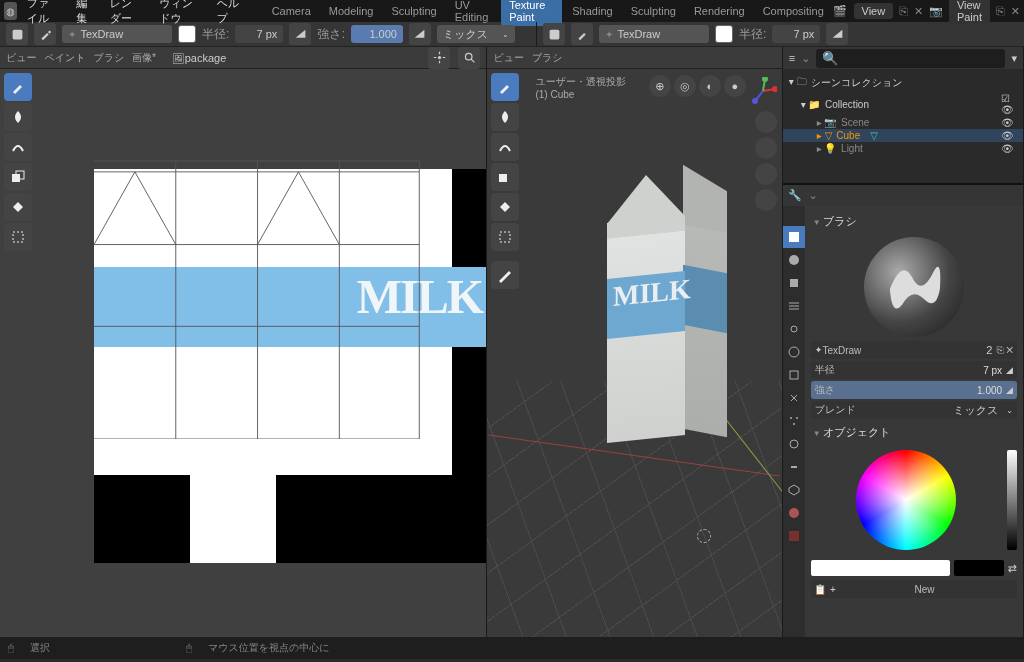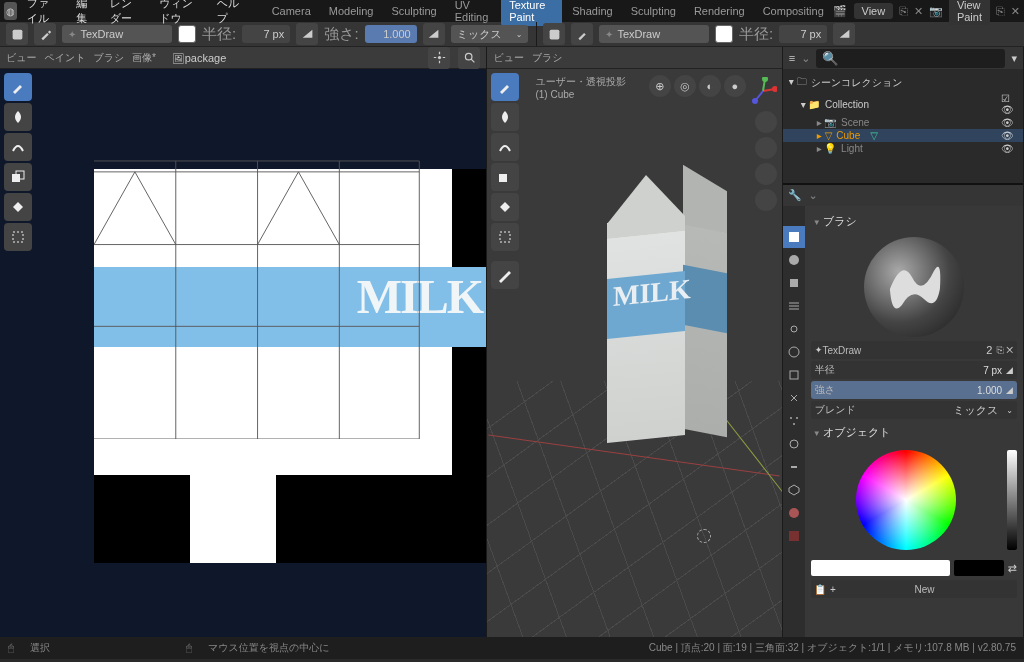--- a/index.html
+++ b/index.html
@@ -14,28 +14,28 @@
 .menubar .scene-ctrl { margin-left: auto; display: flex; align-items: center; gap: 6px; }
 .scene-pill { background: #333; border-radius: 3px; padding: 2px 8px; display: flex; align-items: center; gap: 4px; }
 
 
 .hdr { height: 25px; background: #353535; border-bottom: 1px solid #222; display: flex; align-items: center; padding: 0 6px; gap: 6px; }
 .hdr .field { background: #444; border-radius: 3px; padding: 2px 6px; display: flex; align-items: center; gap: 4px; height: 18px; }
 .hdr .field input { background: none; border: none; color: #ccc; width: 60px; font-size: 11px; }
 .hdr .field.nbox input { width: 36px; text-align: right; }
 .hdr .field.nbox.val input { width: 40px; }
 .hdr .field.sel { background: #545454; }
-.hdr .lbl { color: #999; font-size: 15px; }
+.hdr .lbl { color: #999; font-size: 12px; }
 .swatch { width: 18px; height: 18px; background: #fff; border-radius: 3px; border: 1px solid #666; }
 .iconbtn { width: 22px; height: 22px; background: #444; border-radius: 3px; display: flex; align-items: center; justify-content: center; }
 .iconbtn svg { width: 13px; height: 13px; fill: #ccc; }
 
 
 .workspace { display: flex; height: 590px; }
-.panel { background: #0f172a; position: relative; border-right: 1px solid #1a1a1a; display: flex; flex-direction: column; }
+.panel { background: #404040; position: relative; border-right: 1px solid #1a1a1a; display: flex; flex-direction: column; }
 .panel.left { width: 528px; }
 .panel.mid { width: 320px; }
 .panel.right { flex: 1; background: #2f2f2f; }
 
 .subhdr { height: 22px; background: #3b3b3b; border-bottom: 1px solid #222; display: flex; align-items: center; padding: 0 6px; gap: 8px; }
 .subhdr .sh { color: #aaa; font-size: 10px; }
 
 .canvas-area { flex: 1; position: relative; overflow: hidden; }
 .viewlabel { position: absolute; top: 6px; left: 48px; font-size: 10px; color: #aaa; line-height: 1.3; }
 .toolshelf { position: absolute; left: 0; top: 0; width: 34px; display: flex; flex-direction: column; gap: 2px; padding: 4px; z-index: 5;}
@@ -550,16 +550,13 @@
       </div>
     </div>
   </div>
 </div>
 
 <div class="status">
   <span>🖱</span>
     <span>選択</span>
   <span style="margin-left:120px">🖱</span>
     <span>マウス位置を視点の中心に</span>
-  <div class="rt">
-      <span>Cube | 頂点:20 | 面:19 | 三角面:32 | オブジェクト:1/1 | メモリ:107.8 MB | v2.80.75</span>
-    </div>
 </div>
 
 </body></html>

